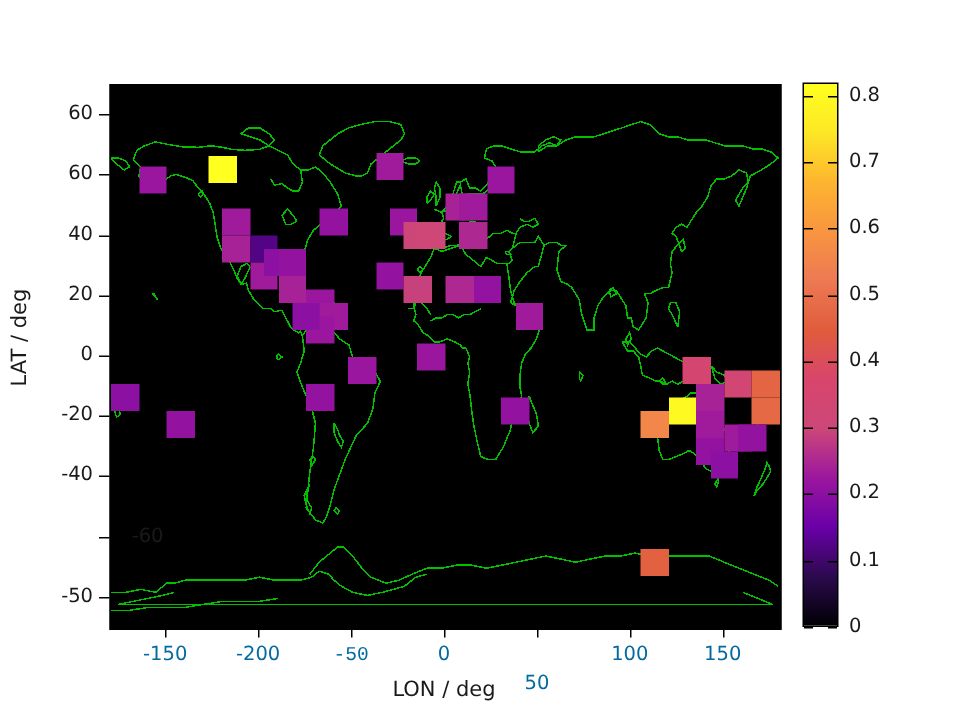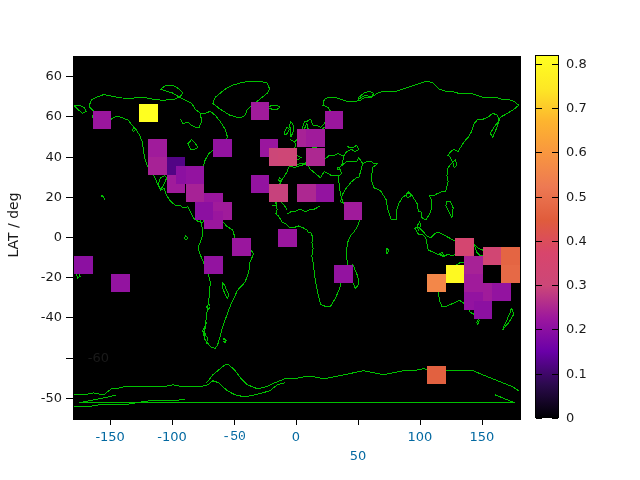--- a/index.html
+++ b/index.html
@@ -193,33 +193,34 @@
       <div class="lab-y" style="top: 270.222px; left: 0px; width: 62px;">-20</div>
       <div class="tick-y" style="top: 317px;"></div>
       <div class="lab-y" style="top: 310.444px; left: 0px; width: 62px;">-40</div>
       <div class="tick-y" style="top: 358px;"></div>
       <div class="lab-y" style="top: 350.667px; left: 0px; width: 62px; padding-left: 47px;">-60</div>
       <div class="tick-y" style="top: 398px;"></div>
       <div class="lab-y" style="top: 390.889px; left: 0px; width: 62px;">-50</div>
       <div class="tick-x" style="left: 110px;"></div>
       <div class="lab-x" style="left: 80.1667px; top: 430px;">-150</div>
       <div class="tick-x" style="left: 172px;"></div>
-      <div class="lab-x" style="left: 142.111px; top: 430px;">-100</div>
+      <div class="lab-x" style="left: 142.111px; top: 430px;">-200</div>
       <div class="tick-x" style="left: 234px;"></div>
       <div class="lab-x" style="left: 204.056px; top: 430px; font-family: Liberation Mono, monospace;">-50</div>
       <div class="tick-x" style="left: 296px;"></div>
       <div class="lab-x" style="left: 266px; top: 430px;">0</div>
       <div class="tick-x" style="left: 358px;"></div>
       <div class="lab-x" style="left: 327.944px; top: 418px; margin-top: 31px;">50</div>
       <div class="tick-x" style="left: 420px;"></div>
       <div class="lab-x" style="left: 389.889px; top: 430px;">100</div>
       <div class="tick-x" style="left: 482px;"></div>
       <div class="lab-x" style="left: 451.833px; top: 430px;">150</div>
     </div>
 
+  <div class="xlabel">LON / deg</div>
   <div class="ylabel">LAT / deg</div>
 
   <div class="cbar-box">
     <div class="cbar-grad" id="cbar-grad" style="background: linear-gradient(to top, rgb(0, 0, 4), rgb(44, 10, 78), rgb(106, 0, 168), rgb(156, 23, 158), rgb(204, 71, 120), rgb(216, 69, 108), rgb(224, 92, 60), rgb(237, 121, 83), rgb(248, 149, 64), rgb(253, 180, 47), rgb(253, 231, 37), rgb(255, 255, 32));"></div>
   </div>
   <div id="cbar-layer">
       <div class="cbar-tick" style="top: 64px;"></div>
       <div class="cbar-tick right" style="top: 64px;"></div>
       <div class="cbar-lab" style="top: 56.8537px;">0.8</div>
       <div class="cbar-tick" style="top: 108px;"></div>

